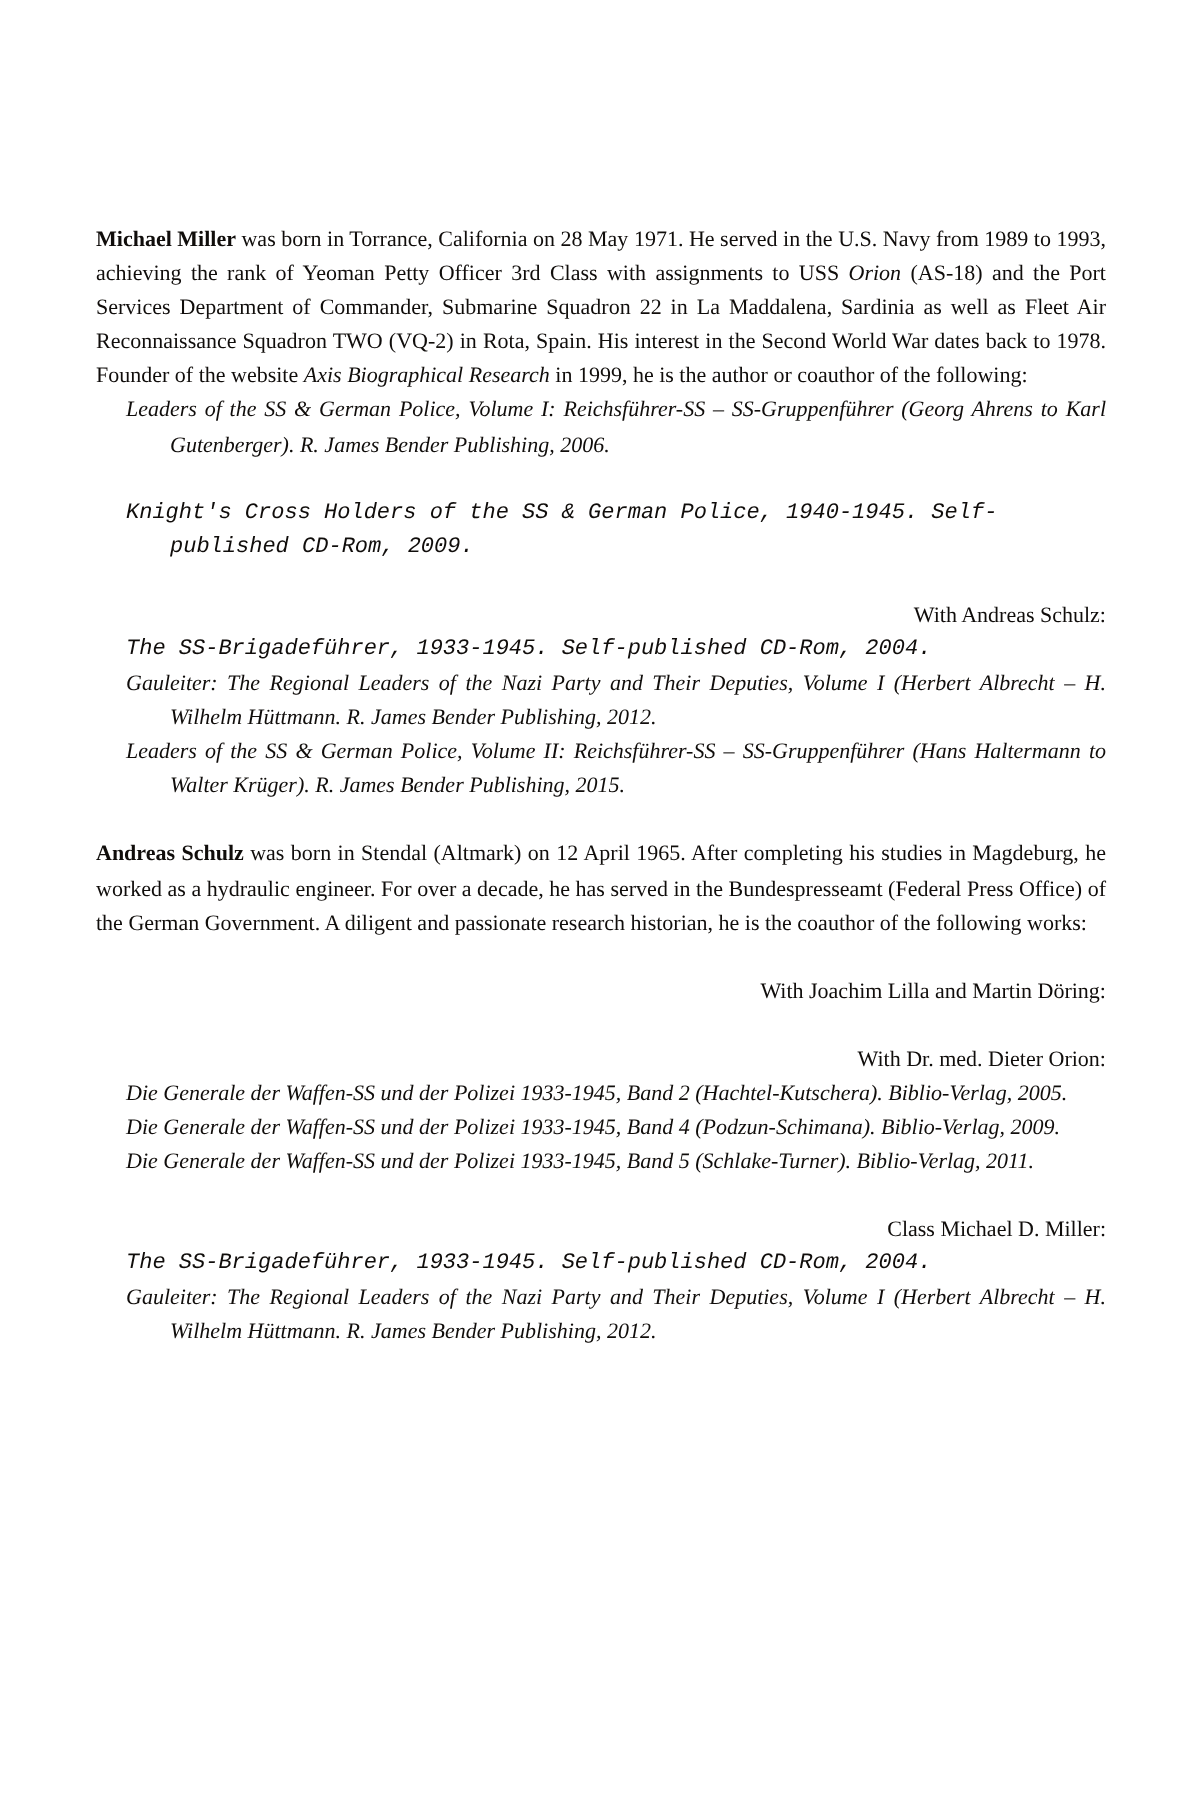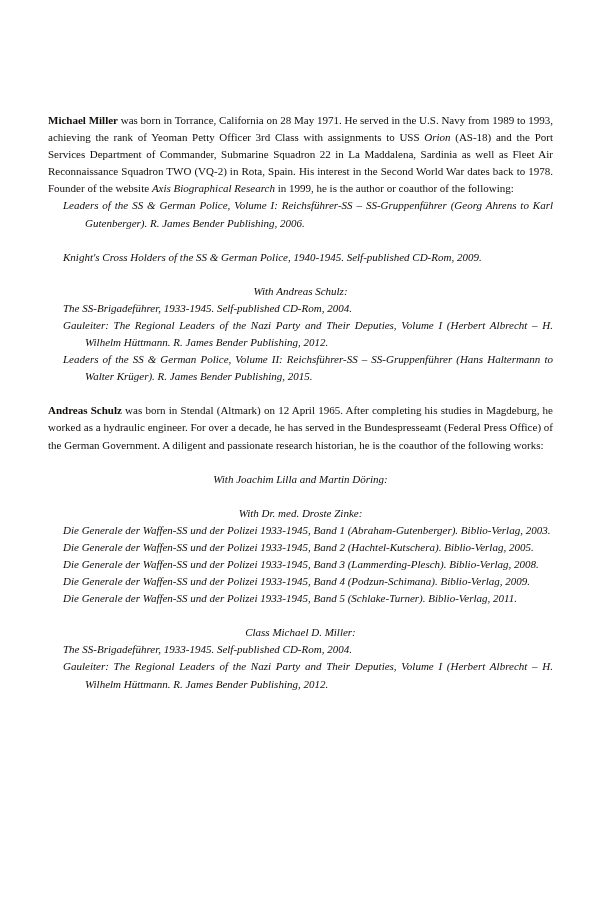--- a/index.html
+++ b/index.html
@@ -40,34 +40,34 @@
     text-indent: 0;
   }
   .bio .lead {
     font-weight: bold;
   }
   .ital {
     font-style: italic;
   }
   
   .with-line {
-    text-align: center;
-    font-style: italic;
+    text-align: right;
   }
   
   .cite {
     font-style: italic;
     padding-left: 22px;
     text-indent: -22px;
     text-align: justify;
     margin-left: 15px;
   }
   
   .cite.single {
     text-align: left;
+    font-family: Liberation Mono, monospace;
   }
   .gap-lg { height: 17px; }
 </style>
 </head>
 <body>
 
 <div class="page">
   <div class="text-block">
 
     <p class="bio"><span class="lead">Michael Miller</span><span> was born in Torrance, California on 28 May 1971. He served in the U.S. Navy from 1989 to 1993, achieving the rank of Yeoman Petty Officer 3rd Class with assignments to USS </span><span class="ital">Orion</span><span> (AS-18) and the Port Services Department of Commander, Submarine Squadron 22 in La Maddalena, Sardinia as well as Fleet Air Reconnaissance Squadron TWO (VQ-2) in Rota, Spain. His interest in the Second World War dates back to 1978. Founder of the website </span><span class="ital">Axis Biographical Research</span><span> in 1999, he is the author or coauthor of the following:</span></p>
@@ -88,24 +88,22 @@
     <div class="gap-lg"></div>
 
     <p class="bio"><span class="lead">Andreas Schulz</span><span> was born in Stendal (Altmark) on 12 April 1965. After completing his studies in Magdeburg, he worked as a hydraulic engineer. For over a decade, he has served in the Bundespresseamt (Federal Press Office) of the German Government. A diligent and passionate research historian, he is the coauthor of the following works:</span></p>
 
     <div class="gap-lg"></div>
 
     <p class="with-line">With Joachim Lilla and Martin Döring:</p>
 
     <div class="gap-lg"></div>
 
-    <p class="with-line">With Dr. med. Droste Zinke:</p>
-    <p class="cite">Die Generale der Waffen-SS und der Polizei 1933-1945, Band 1 (Abraham-Gutenberger). Biblio-Verlag, 2003.</p>
+    <p class="with-line">With Dr. med. Dieter Orion:</p>
     <p class="cite">Die Generale der Waffen-SS und der Polizei 1933-1945, Band 2 (Hachtel-Kutschera). Biblio-Verlag, 2005.</p>
-    <p class="cite">Die Generale der Waffen-SS und der Polizei 1933-1945, Band 3 (Lammerding-Plesch). Biblio-Verlag, 2008.</p>
     <p class="cite">Die Generale der Waffen-SS und der Polizei 1933-1945, Band 4 (Podzun-Schimana). Biblio-Verlag, 2009.</p>
     <p class="cite">Die Generale der Waffen-SS und der Polizei 1933-1945, Band 5 (Schlake-Turner). Biblio-Verlag, 2011.</p>
 
     <div class="gap-lg"></div>
 
     <p class="with-line">Class Michael D. Miller:</p>
     <p class="cite single">The SS-Brigadeführer, 1933-1945. Self-published CD-Rom, 2004.</p>
     <p class="cite">Gauleiter: The Regional Leaders of the Nazi Party and Their Deputies, Volume I (Herbert Albrecht – H. Wilhelm Hüttmann. R. James Bender Publishing, 2012.</p>
 
   </div>

